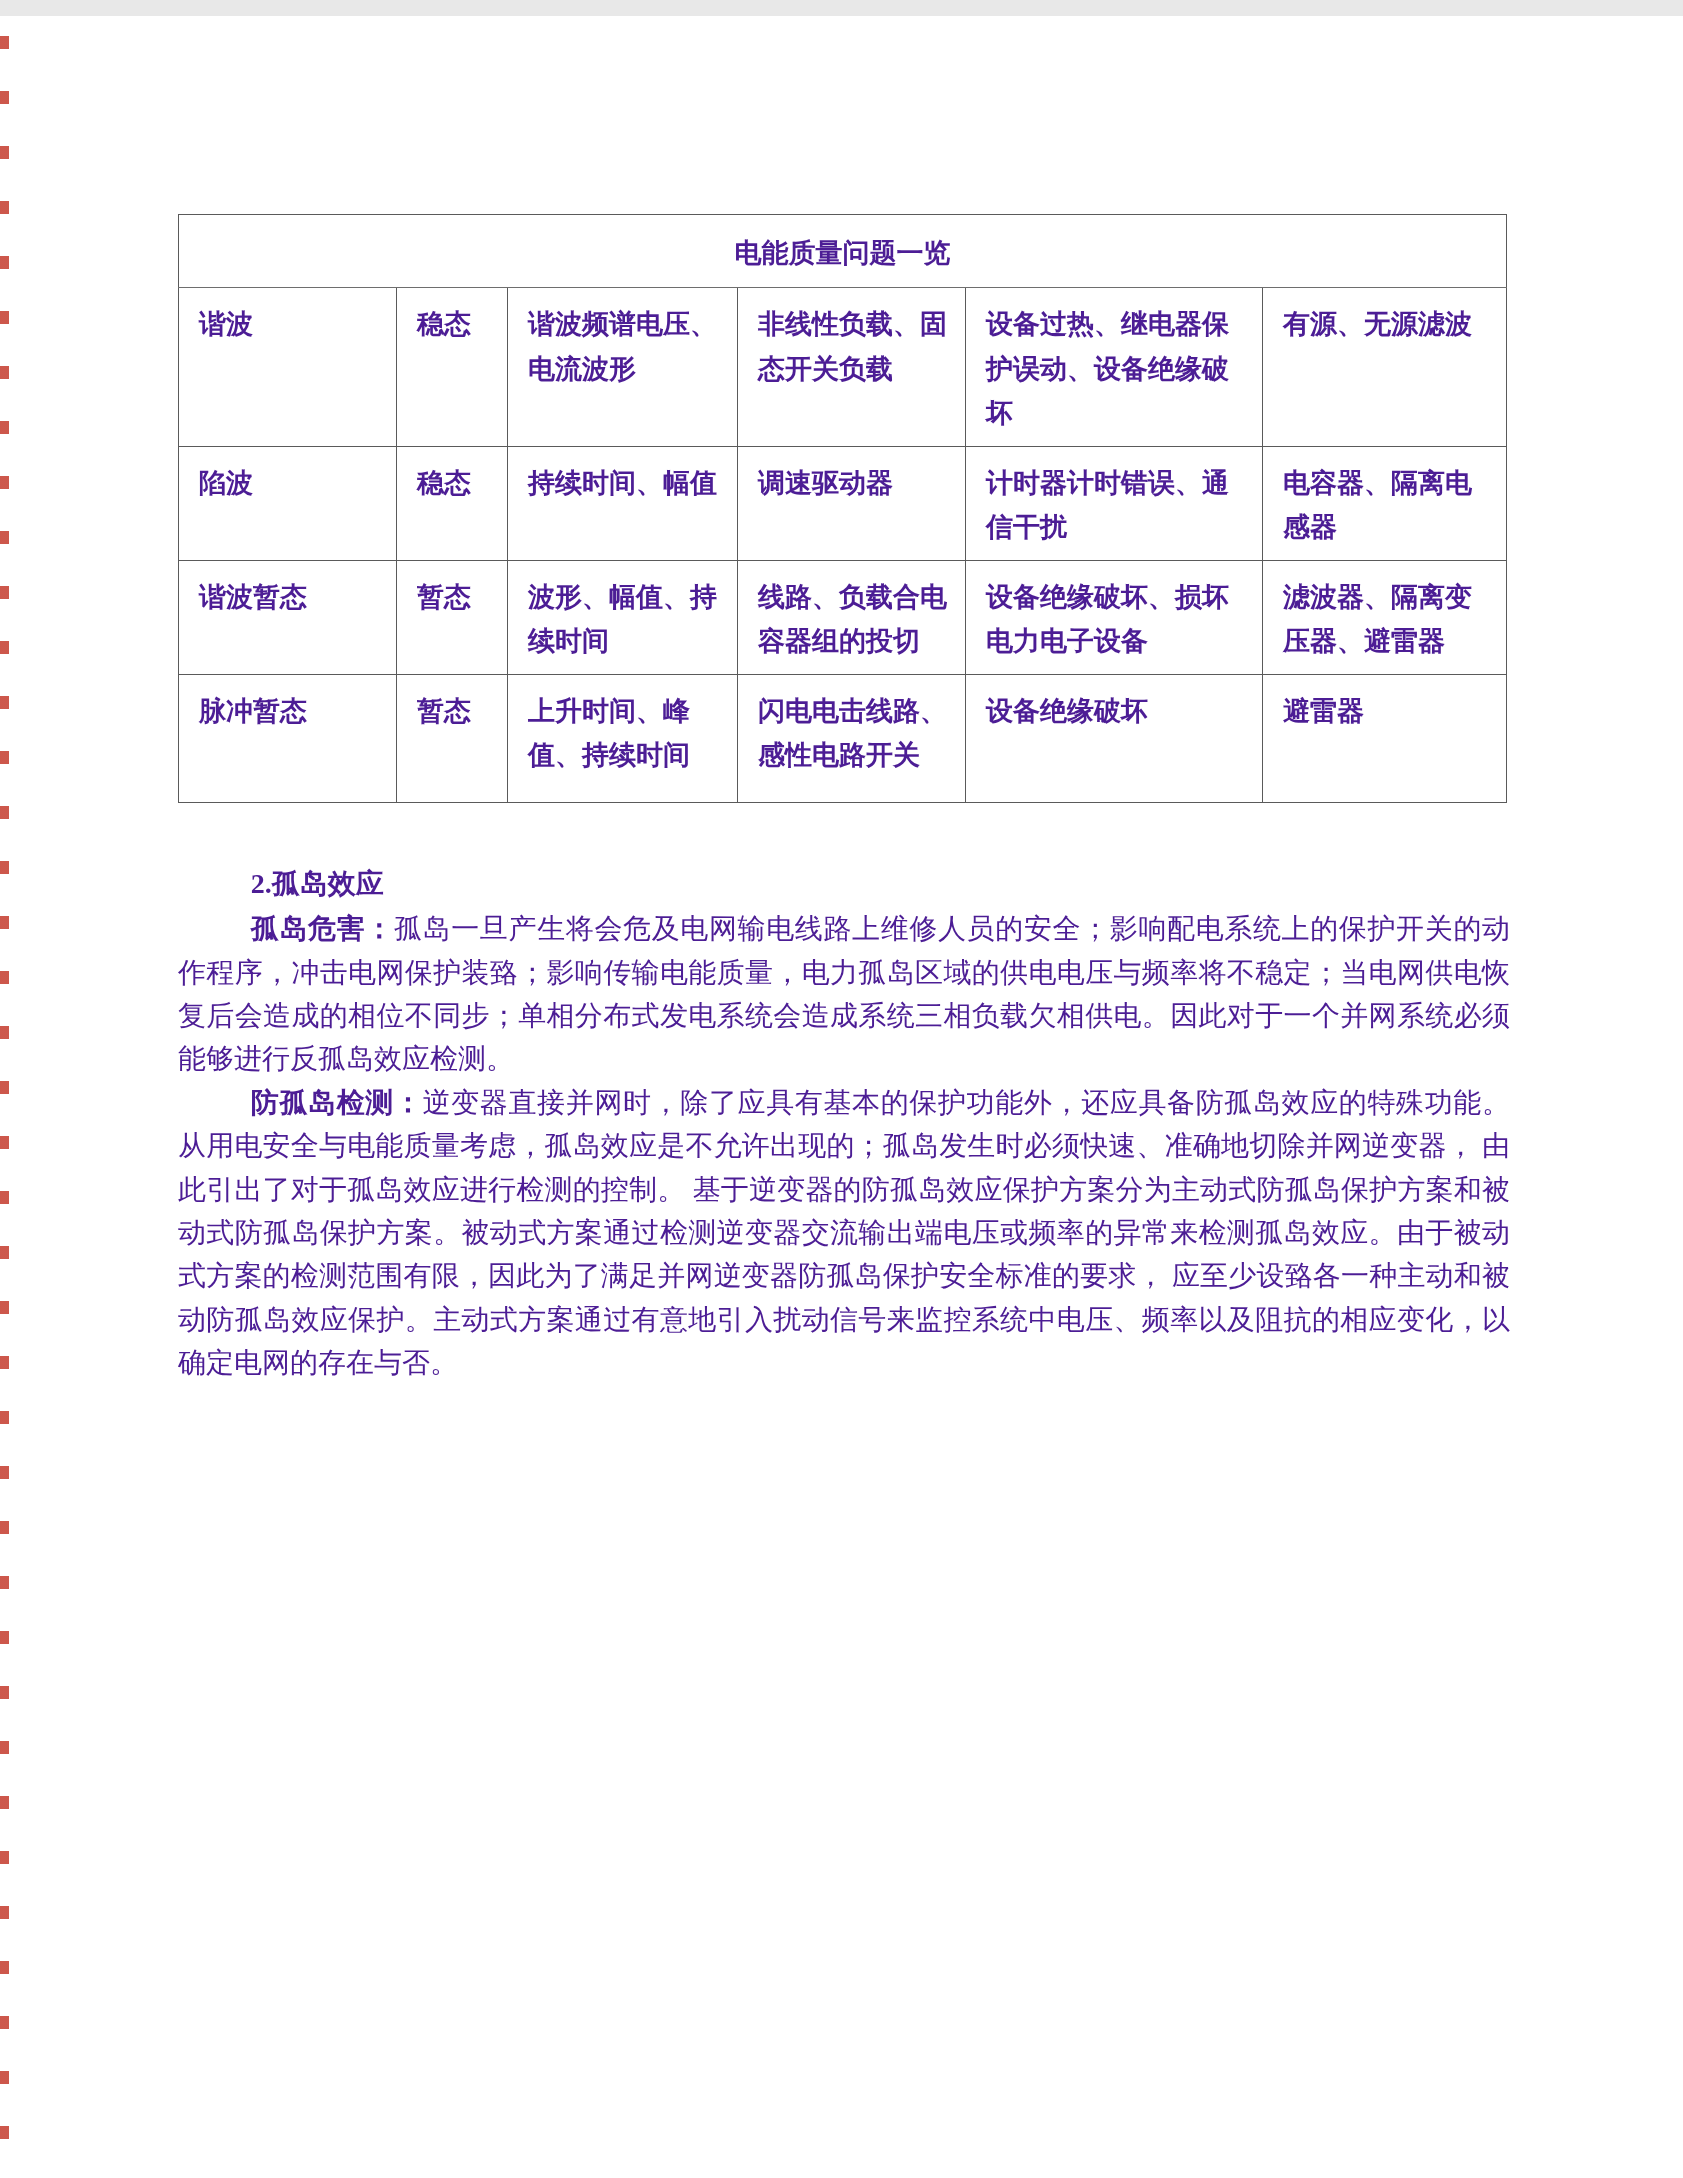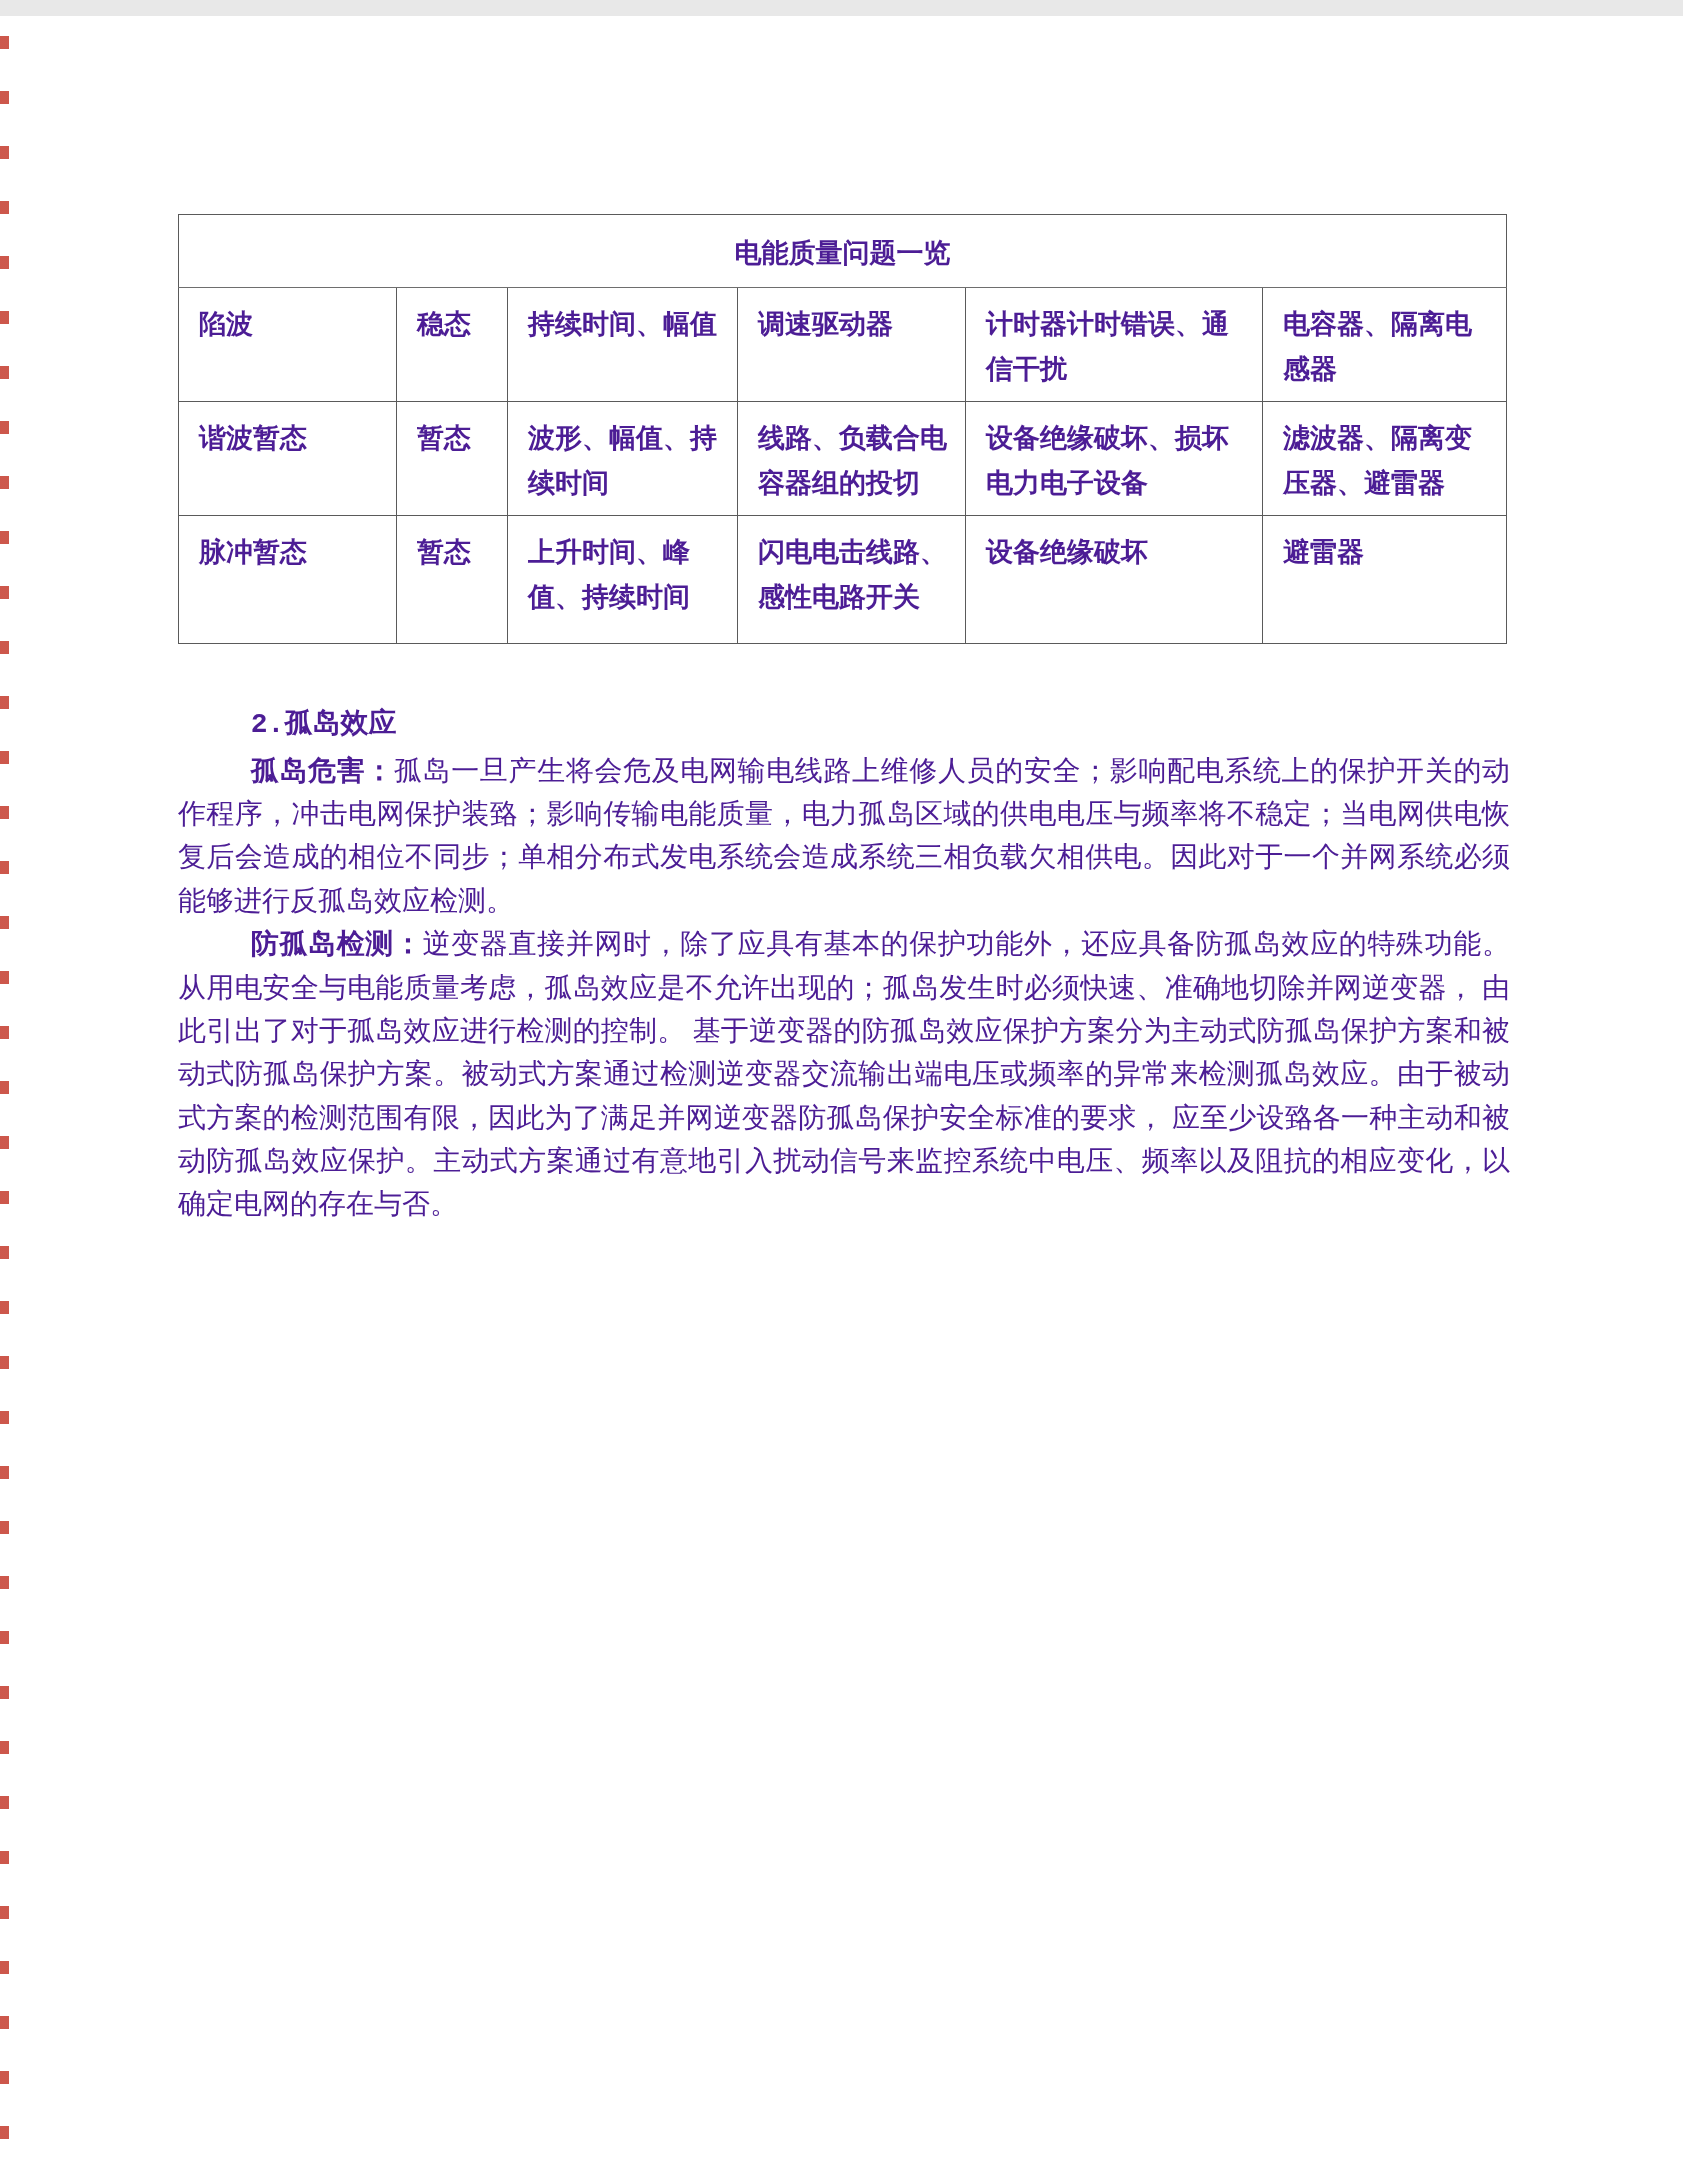--- a/index.html
+++ b/index.html
@@ -56,21 +56,20 @@
     line-height:1.55;
     text-align:justify;
   }
   .text-block p{
     margin:0;
     text-indent:2.6em;
   }
   .sec-heading{
     font-weight:bold;
     margin-bottom:2px !important;
-    font-family:Liberation Mono, monospace;
   }
   .text-block strong{font-weight:bold;}
 </style>
 </head>
 <body>
 
 <div class="page">
   <div class="edge-marks"></div>
 
   <div class="content">
@@ -81,20 +80,28 @@
         <col style="width:111px">
         <col style="width:230px">
         <col style="width:228px">
         <col style="width:297px">
         <col style="width:244px">
       </colgroup>
       <tbody id="pq-tbody">
         <tr class="title-row">
           <td colspan="6">电能质量问题一览</td>
         </tr>
+      <tr class="data-row">
+            <td>谐波</td>
+            <td>稳态</td>
+            <td>谐波频谱电压、电流波形</td>
+            <td>非线性负载、固态开关负载</td>
+            <td>设备过热、继电器保护误动、设备绝缘破坏</td>
+            <td>有源、无源滤波</td>
+          </tr>
           <tr class="data-row">
             <td>陷波</td>
             <td>稳态</td>
             <td>持续时间、幅值</td>
             <td>调速驱动器</td>
             <td>计时器计时错误、通信干扰</td>
             <td>电容器、隔离电感器</td>
           </tr>
           <tr class="data-row">
             <td>谐波暂态</td>

